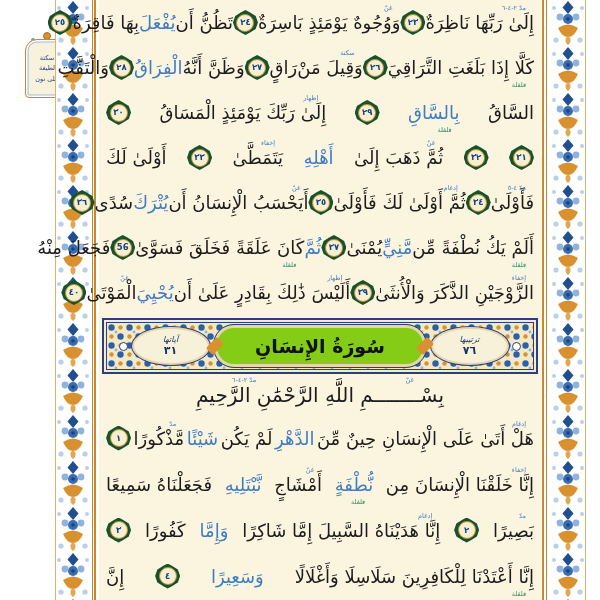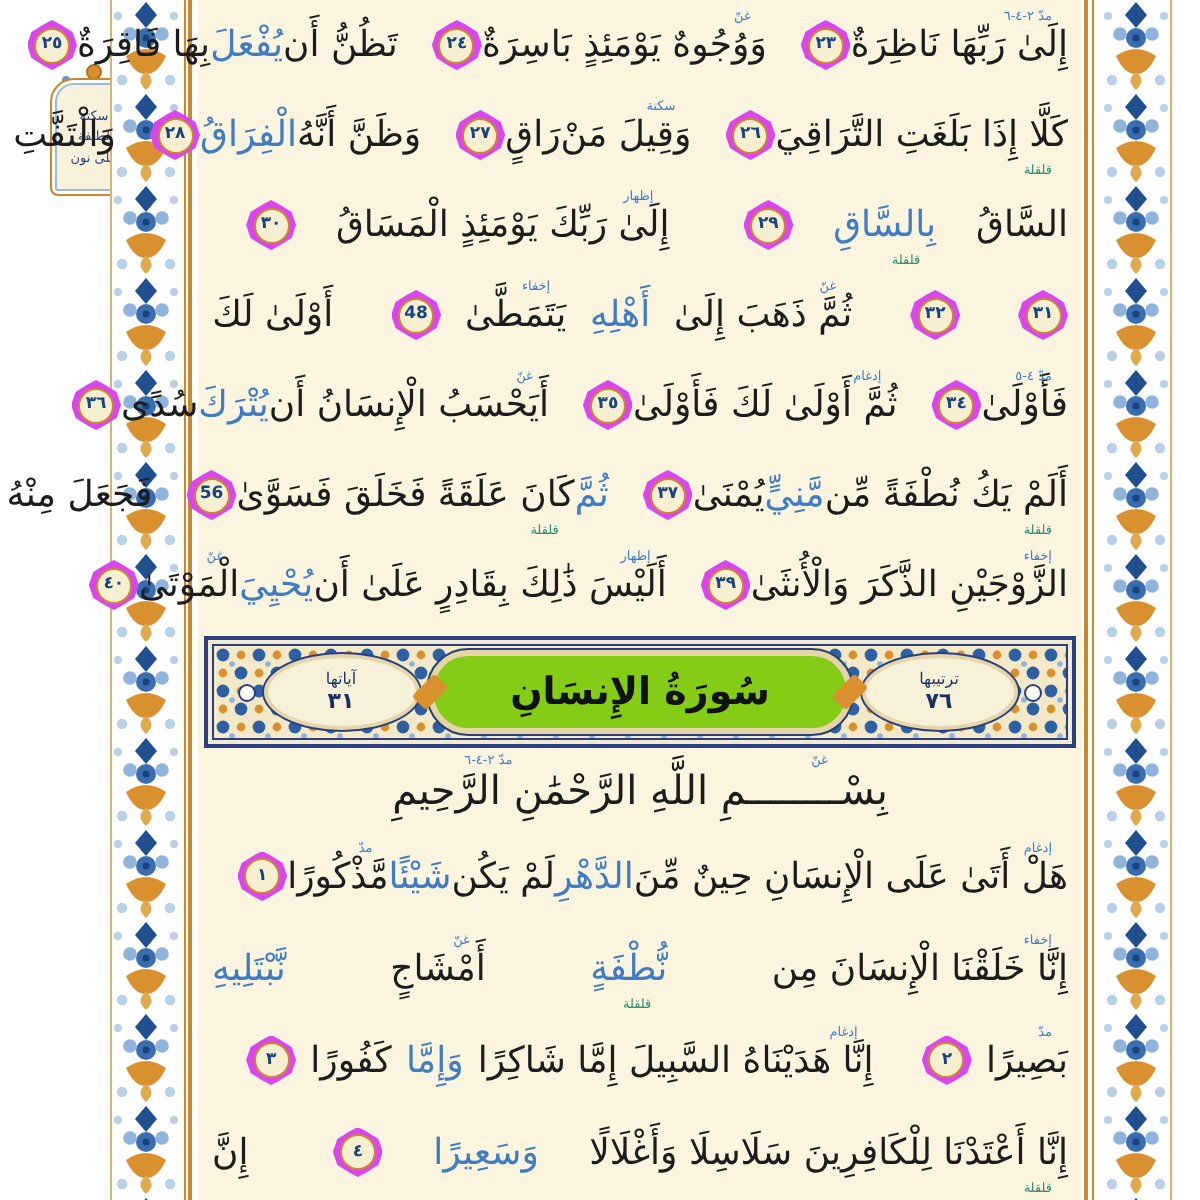--- a/index.html
+++ b/index.html
@@ -17,39 +17,39 @@
   #text-area{position:absolute;left:99px;top:0;width:442px;height:600px;background:#fbf5e0;}
 
   .quran-line{height:45px;display:flex;justify-content:space-between;align-items:center;
     direction:rtl;padding:0 7px;font-size:18px;color:#1c1c1c;}
   #lines-bottom .quran-line{height:46px;}
   .word{position:relative;white-space:nowrap;}
   .word.blue{color:#3f7cc4;}
   .tj-note{position:absolute;top:-7px;right:8px;font-size:6.5px;line-height:1;color:#3f7cc4;white-space:nowrap;}
   .tj-note.green{color:#2f8f6b;margin-top:32px;}
 
-  .verse-marker{flex:0 0 auto;width:25px;height:25px;position:relative;display:inline-block;background:#d946ef;
-    clip-path:polygon(50% 0%,67% 9%,91% 24%,100% 50%,91% 76%,67% 91%,50% 100%,33% 91%,9% 76%,0% 50%,9% 24%,33% 9%);margin-left:17px;}
+  .verse-marker{flex:0 0 auto;width:25px;height:25px;position:relative;display:inline-block;background:#14532d;
+    clip-path:polygon(50% 0%,67% 9%,91% 24%,100% 50%,91% 76%,67% 91%,50% 100%,33% 91%,9% 76%,0% 50%,9% 24%,33% 9%);}
   .vm-inner{position:absolute;inset:3.5px;background:#f7efd2;border:1.6px solid #c9882b;border-radius:50%;
     color:#17447e;font-size:8.5px;font-weight:bold;display:flex;align-items:center;justify-content:center;line-height:1;}
 
   #lines-top{position:absolute;left:0;right:0;top:0;}
   #lines-bottom{position:absolute;left:0;right:0;top:415px;}
 
   
   #surah-banner{position:absolute;left:3px;right:3px;top:318px;height:56px;border:2px solid #2a3f7e;
     background:#f3ead0;box-sizing:border-box;padding:2px;}
   #banner-inner{position:relative;width:100%;height:100%;border:1px solid #2a3f7e;box-sizing:border-box;overflow:hidden;}
   #banner-inner > svg{position:absolute;inset:0;}
   #banner-row{position:absolute;inset:0;display:flex;direction:rtl;justify-content:space-between;
     align-items:center;padding:0 12px;}
   .medallion{width:78px;height:38px;background:#f8f1da;border:1.5px solid #2a3f7e;border-radius:50%;
     box-shadow:inset 0 0 0 2px #e6d5a8;display:flex;flex-direction:column;align-items:center;justify-content:center;
     direction:rtl;color:#17305e;flex:0 0 auto;}
-  .medallion .m-label{font-size:8px;line-height:1.2;}
+  .medallion .m-label{font-size:8px;line-height:1.2;font-style:italic;}
   .medallion .m-value{font-size:11px;font-weight:bold;line-height:1.1;}
   #cartouche{position:relative;width:212px;height:42px;background:#84cc16;border:1.5px solid #2a3f7e;
     border-radius:21px;box-shadow:inset 0 0 0 3px #e6d5a8;display:flex;align-items:center;justify-content:center;flex:0 0 auto;}
   #cartouche .title{font-size:19px;font-weight:bold;color:#111111;direction:rtl;}
   .cart-tip{position:absolute;top:50%;width:10px;height:16px;background:#d9912f;transform:translateY(-50%) rotate(45deg);border-radius:2px;}
   .cart-tip.right{right:-4px;} .cart-tip.left{left:-4px;}
   .banner-ring{width:7px;height:7px;border:1.5px solid #2a3f7e;border-radius:50%;background:#ffffff;flex:0 0 auto;}
 
   
   #basmala{position:absolute;left:0;right:0;top:377px;height:36px;display:flex;align-items:center;
@@ -185,21 +185,21 @@
           <span class="verse-marker">
             <span class="vm-inner">٣١</span>
           </span>
           <span class="verse-marker">
             <span class="vm-inner">٣٢</span>
           </span>
           <span class="word">ثُمَّ ذَهَبَ إِلَىٰ<span class="tj-note">غنّ</span></span>
           <span class="word blue">أَهْلِهِ</span>
           <span class="word">يَتَمَطَّىٰ<span class="tj-note">إخفاء</span></span>
           <span class="verse-marker">
-            <span class="vm-inner">48</span>
+            <span class="vm-inner">٣٣</span>
           </span>
           <span class="word">أَوْلَىٰ لَكَ</span>
         </div>
         <div class="quran-line">
           <span class="word">فَأَوْلَىٰ<span class="tj-note">مدّ ٤-٥</span></span>
           <span class="verse-marker">
             <span class="vm-inner">٣٤</span>
           </span>
           <span class="word">ثُمَّ أَوْلَىٰ لَكَ فَأَوْلَىٰ<span class="tj-note">إدغام</span></span>
           <span class="verse-marker">
@@ -292,20 +292,21 @@
           <span class="word">مَّذْكُورًا<span class="tj-note">مدّ</span></span>
           <span class="verse-marker">
             <span class="vm-inner">١</span>
           </span>
         </div>
         <div class="quran-line">
           <span class="word">إِنَّا خَلَقْنَا الْإِنسَانَ مِن<span class="tj-note">إخفاء</span></span>
           <span class="word blue">نُّطْفَةٍ<span class="tj-note green">قلقلة</span></span>
           <span class="word">أَمْشَاجٍ<span class="tj-note">غنّ</span></span>
           <span class="word blue">نَّبْتَلِيهِ</span>
+          <span class="word">فَجَعَلْنَاهُ سَمِيعًا</span>
         </div>
         <div class="quran-line">
           <span class="word">بَصِيرًا<span class="tj-note">مدّ</span></span>
           <span class="verse-marker">
             <span class="vm-inner">٢</span>
           </span>
           <span class="word">إِنَّا هَدَيْنَاهُ السَّبِيلَ إِمَّا شَاكِرًا<span class="tj-note">إدغام</span></span>
           <span class="word blue">وَإِمَّا</span>
           <span class="word">كَفُورًا</span>
           <span class="verse-marker">

